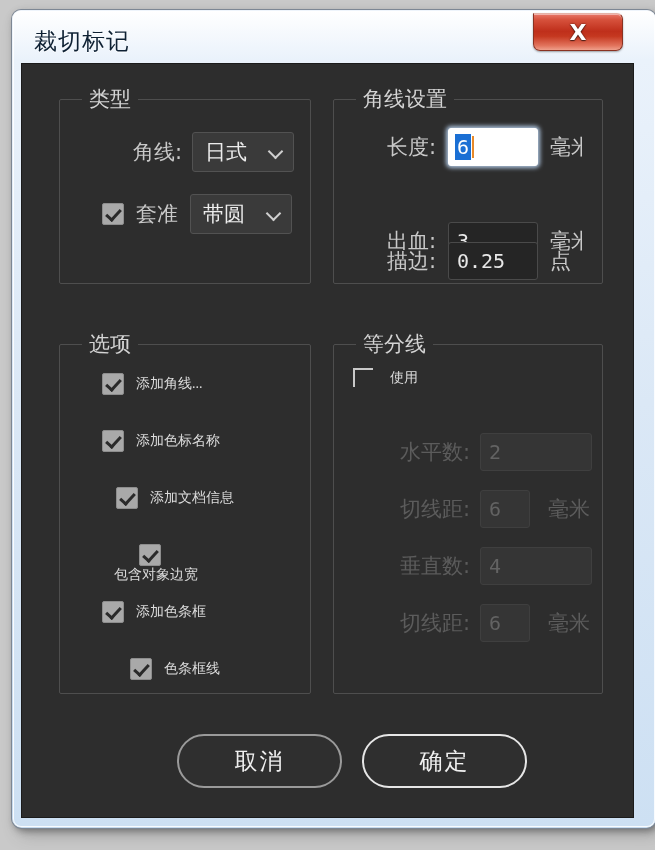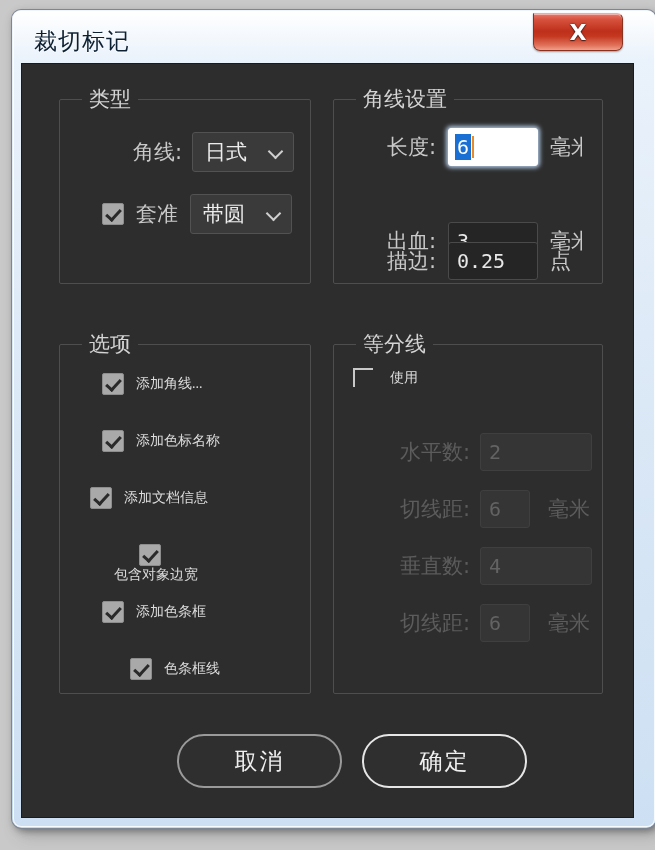--- a/index.html
+++ b/index.html
@@ -365,21 +365,21 @@
       <div class="group-title">选项</div>
 
       <div class="checkbox-row" style="left:42px; top:28px;">
         <span class="checkbox checked"></span>
         <span class="checkbox-label">添加角线...</span>
       </div>
       <div class="checkbox-row" style="left:42px; top:85px;">
         <span class="checkbox checked"></span>
         <span class="checkbox-label">添加色标名称</span>
       </div>
-      <div class="checkbox-row" style="left:30px; top:142px;">
+      <div class="checkbox-row" style="left:56px; top:142px;">
         <span class="checkbox checked"></span>
         <span class="checkbox-label">添加文档信息</span>
       </div>
       <div class="checkbox-row" style="left:42px; top:199px;flex-direction:column;">
         <span class="checkbox checked"></span>
         <span class="checkbox-label">包含对象边宽</span>
       </div>
       <div class="checkbox-row" style="left:42px; top:256px;">
         <span class="checkbox checked"></span>
         <span class="checkbox-label">添加色条框</span>

